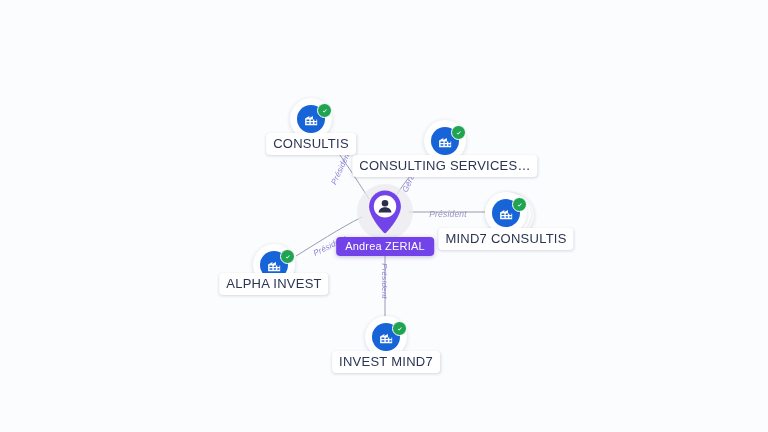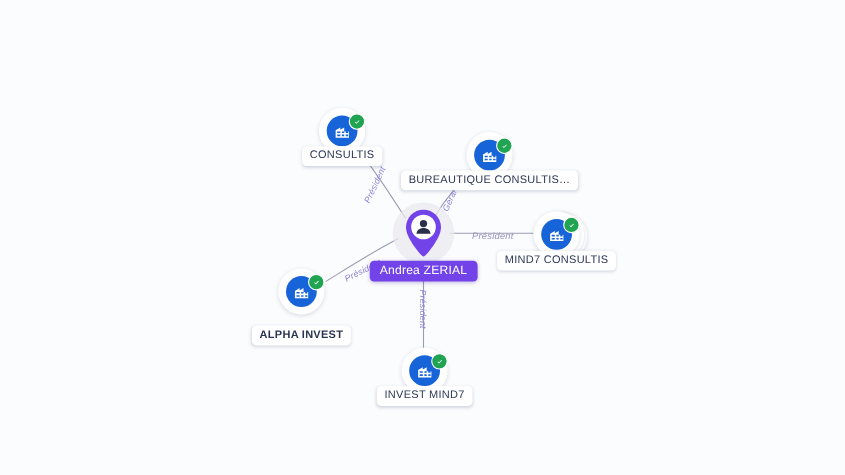--- a/index.html
+++ b/index.html
@@ -91,21 +91,21 @@
     z-index: 5;
   }
   .verified-dot svg { display: block; }
 
   .node-label {
     position: absolute;
     transform: translateX(-50%);
     white-space: nowrap;
     background: #ffffff;
     color: #2b3553;
-    font-size: 10px;
+    font-size: 13px;
     letter-spacing: 0.25px;
     padding: 3px 7px 4px 7px;
     border-radius: 4px;
     box-shadow: 0 1px 3px rgba(40, 50, 90, 0.18);
     z-index: 6;
   }
 
   
   .person-halo {
     position: absolute;
@@ -209,21 +209,21 @@
     <div class="company-badge">
       <svg width="17" height="17" viewBox="0 0 24 24">
         <path fill="#ffffff" d="M3 20V10.5l6-3.6v3l5-3v5.1h6V20H3zm2-2h4v-2H5v2zm0-4h4v-2H5v2zm6 4h3v-2h-3v2zm0-4h3v-2h-3v2zm5 4h3v-2h-3v2zm0-4h3v-2h-3v2z"></path>
       </svg>
     </div>
     <div class="verified-dot">
       <svg width="8" height="8" viewBox="0 0 24 24">
         <path fill="#ffffff" d="M9.2 16.6l-4-4 1.5-1.5 2.5 2.5 6.6-6.6L17.3 8.5z"></path>
       </svg>
     </div>
-    <div class="node-label" style="left:0px; top:14px;">BUREAUTIQUE CONSULTIS…</div>
+    <div class="node-label" style="left:0px; top:14px;">CONSULTING SERVICES…</div>
   </div>
 
   <div class="node" style="left:506px; top:213px;">
     <div class="company-disc stack-2"></div>
     <div class="company-disc stack-3"></div>
     <div class="company-disc stack-top"></div>
     <div class="company-badge">
       <svg width="17" height="17" viewBox="0 0 24 24">
         <path fill="#ffffff" d="M3 20V10.5l6-3.6v3l5-3v5.1h6V20H3zm2-2h4v-2H5v2zm0-4h4v-2H5v2zm6 4h3v-2h-3v2zm0-4h3v-2h-3v2zm5 4h3v-2h-3v2zm0-4h3v-2h-3v2z"></path>
       </svg>
@@ -241,21 +241,21 @@
     <div class="company-badge">
       <svg width="17" height="17" viewBox="0 0 24 24">
         <path fill="#ffffff" d="M3 20V10.5l6-3.6v3l5-3v5.1h6V20H3zm2-2h4v-2H5v2zm0-4h4v-2H5v2zm6 4h3v-2h-3v2zm0-4h3v-2h-3v2zm5 4h3v-2h-3v2zm0-4h3v-2h-3v2z"></path>
       </svg>
     </div>
     <div class="verified-dot">
       <svg width="8" height="8" viewBox="0 0 24 24">
         <path fill="#ffffff" d="M9.2 16.6l-4-4 1.5-1.5 2.5 2.5 6.6-6.6L17.3 8.5z"></path>
       </svg>
     </div>
-    <div class="node-label" style="left:0px; top:31px;font-weight:bold;">ALPHA INVEST</div>
+    <div class="node-label" style="left:0px; top:8px;">ALPHA INVEST</div>
   </div>
 
   <div class="node" style="left:386px; top:337px;">
     <div class="company-disc stack-top"></div>
     <div class="company-badge">
       <svg width="17" height="17" viewBox="0 0 24 24">
         <path fill="#ffffff" d="M3 20V10.5l6-3.6v3l5-3v5.1h6V20H3zm2-2h4v-2H5v2zm0-4h4v-2H5v2zm6 4h3v-2h-3v2zm0-4h3v-2h-3v2zm5 4h3v-2h-3v2zm0-4h3v-2h-3v2z"></path>
       </svg>
     </div>
     <div class="verified-dot">

